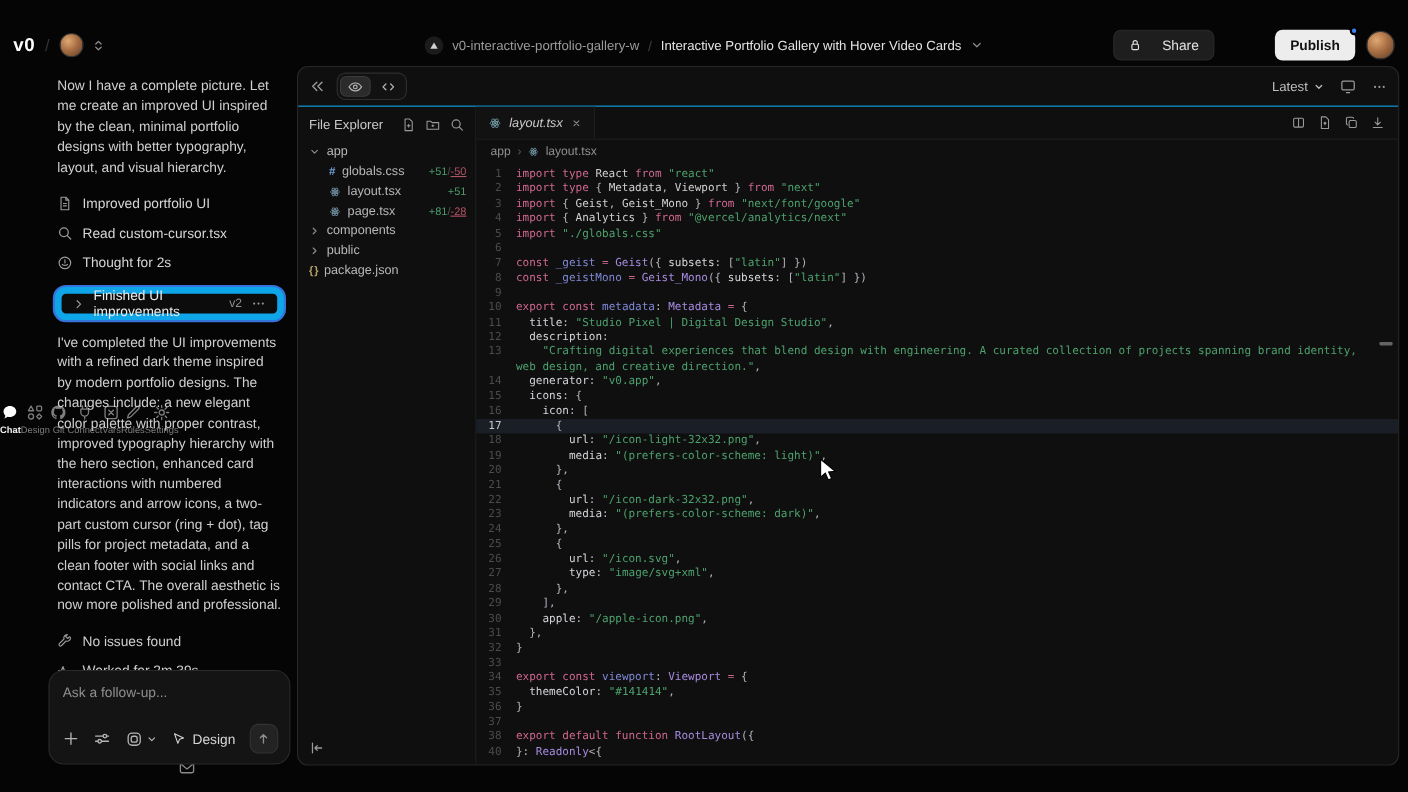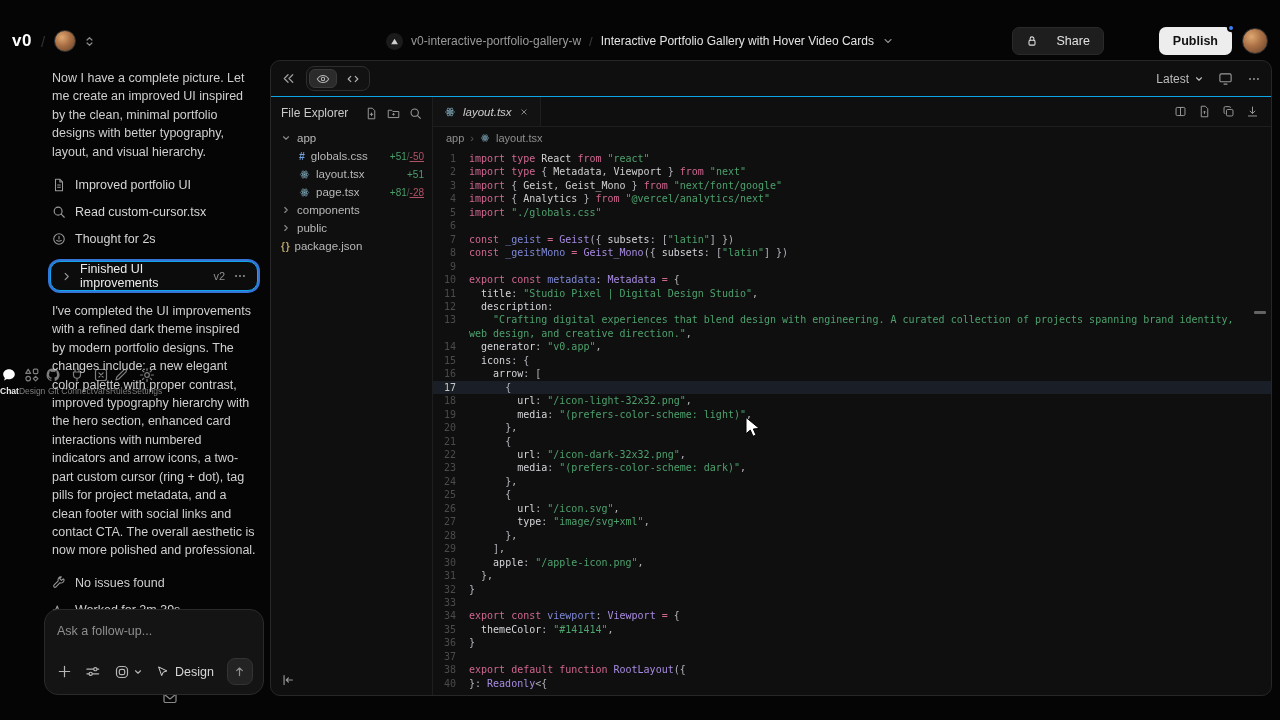--- a/index.html
+++ b/index.html
@@ -35,21 +35,21 @@
   .rail-item.active { color:#fff; }
   .rail-item.active .rail-label { color:#ededed; font-weight:600; }
   .rail-mail { margin-top:auto; color:#8a8a8a; cursor:pointer; }
 
   
   .chat { position:absolute; left:40px; top:60px; width:230px; bottom:0; padding:6px 12px 0 10px; }
   .chat-msg { font-size:12.5px; line-height:18.4px; color:#cfcfcf; margin:3px 2px 10px; }
   .action-row { display:flex; align-items:center; gap:9px; height:27px; font-size:12.5px; color:#d6d6d6; padding-left:2px; cursor:pointer; }
   .action-row .a-icon { color:#9a9a9a; flex-shrink:0; }
   .task-box { display:flex; align-items:center; gap:8px; height:30px; margin:9px 0 11px; padding:0 10px; border-radius:10px;
-    background:#0c0c0c; border:1px solid #0ea5e9; box-shadow:0 0 0 2px var(--focus-ring,#3573d9); cursor:pointer; }
+    background:#0c0c0c; border:6px solid #0ea5e9; box-shadow:0 0 0 2px var(--focus-ring,#3573d9); cursor:pointer; }
   .task-chevron { color:#9a9a9a; }
   .task-label { font-size:12.5px; color:#ececec; }
   .task-version { font-size:11px; color:#8f8f8f; }
   .task-more { margin-left:auto; color:#9a9a9a; letter-spacing:1px; }
   .status-row { display:flex; align-items:center; gap:9px; height:27px; font-size:12.5px; color:#cfcfcf; padding-left:2px; }
   .status-row .a-icon { color:#9a9a9a; }
   .feedback-row { display:flex; align-items:center; gap:15px; height:28px; color:#9a9a9a; padding-left:4px; }
   .fb-icon { cursor:pointer; }
   .chat-input { position:absolute; left:4px; right:6px; bottom:25px; height:86px; background:#141414; border:1px solid #2a2a2a; border-radius:14px; padding:11px 12px 10px; }
   .chat-input input { width:100%; background:transparent; border:none; outline:none; color:#cfcfcf; font-size:12.5px; font-family:"Liberation Sans",sans-serif; }
@@ -621,21 +621,21 @@
             <div class="code-row">
               <span class="ln">14</span>
               <span class="lc"><span class="tk-d">  </span><span class="tk-c">generator</span><span class="tk-p">: </span><span class="tk-s">"v0.app"</span><span class="tk-p">,</span></span>
             </div>
             <div class="code-row">
               <span class="ln">15</span>
               <span class="lc"><span class="tk-d">  </span><span class="tk-c">icons</span><span class="tk-p">: {</span></span>
             </div>
             <div class="code-row">
               <span class="ln">16</span>
-              <span class="lc"><span class="tk-d">    </span><span class="tk-c">arrow</span><span class="tk-p">: [</span></span>
+              <span class="lc"><span class="tk-d">    </span><span class="tk-c">icon</span><span class="tk-p">: [</span></span>
             </div>
             <div class="code-row hl">
               <span class="ln">17</span>
               <span class="lc"><span class="tk-p">      {</span></span>
             </div>
             <div class="code-row">
               <span class="ln">18</span>
               <span class="lc"><span class="tk-d">        </span><span class="tk-c">url</span><span class="tk-p">: </span><span class="tk-s">"/icon-light-32x32.png"</span><span class="tk-p">,</span></span>
             </div>
             <div class="code-row">

